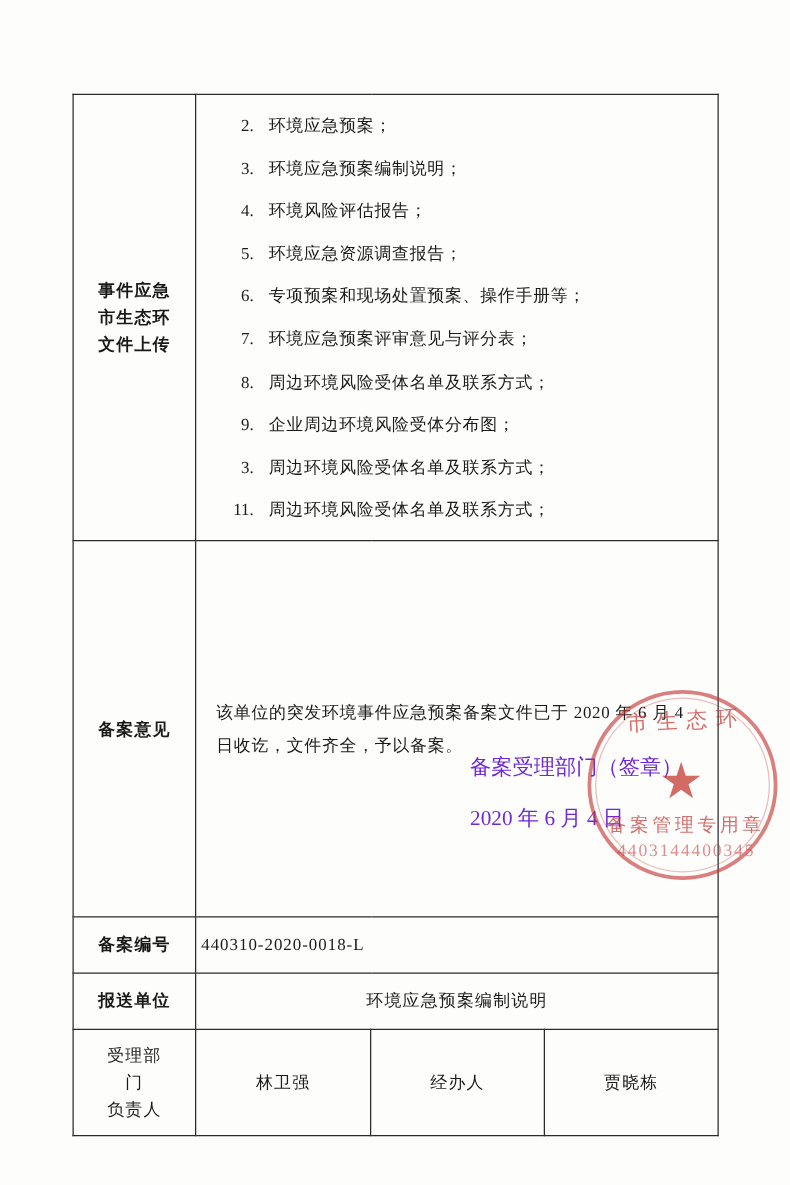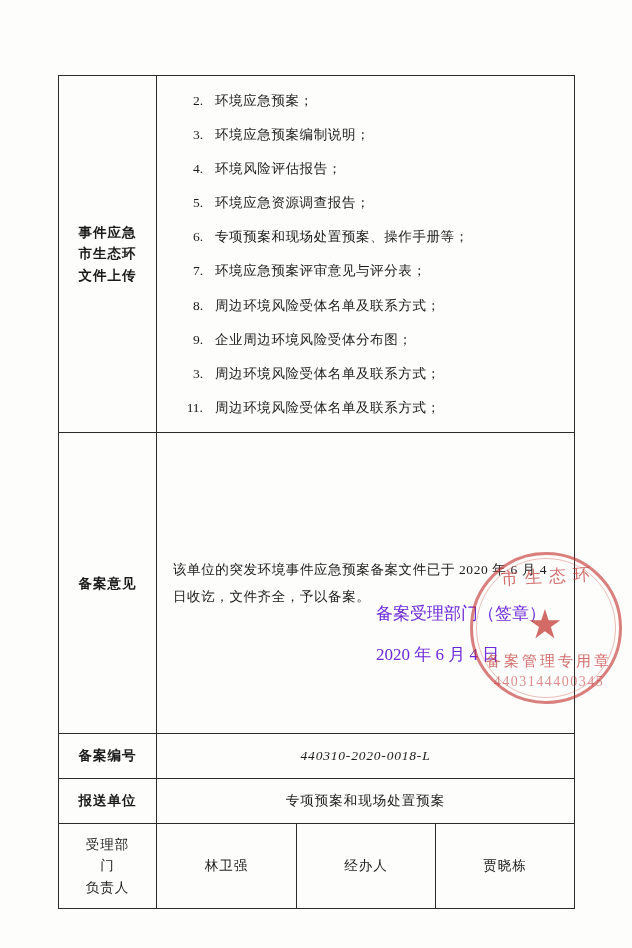--- a/index.html
+++ b/index.html
@@ -157,25 +157,23 @@
     font-size: 14px;
     letter-spacing: 1.5px;
     color: rgba(193, 48, 45, 0.55);
   }
   .row-cell-center {
     text-align: center;
     padding: 11px 4px;
     letter-spacing: 1px;
   }
   .num-value {
-    text-align: center;
     padding: 11px 4px;
     font-size: 13.5px;
     letter-spacing: 0.8px;
-    font-style: italic;
   }
   .resp-label {
     width: 98px;
     text-align: center;
     padding: 10px 20px;
     line-height: 1.9;
   }
   .resp-label span { display: block; letter-spacing: 1px;}
   .resp-cell {
     text-align: center;
@@ -270,21 +268,21 @@
         </td>
       </tr>
 
       <tr>
         <td class="label-cell">备案编号</td>
         <td class="num-value" colspan="3">440310-2020-0018-L</td>
       </tr>
 
       <tr>
         <td class="label-cell">报送单位</td>
-        <td class="row-cell-center" colspan="3">专项预案和现场处置预案</td>
+        <td class="row-cell-center" colspan="3">环境应急预案编制说明</td>
       </tr>
 
       <tr>
         <td class="resp-label">
           <span>受理部门</span>
           <span>负责人</span>
         </td>
         <td class="resp-cell">林卫强</td>
         <td class="resp-cell">经办人</td>
         <td class="resp-cell">贾晓栋</td>

